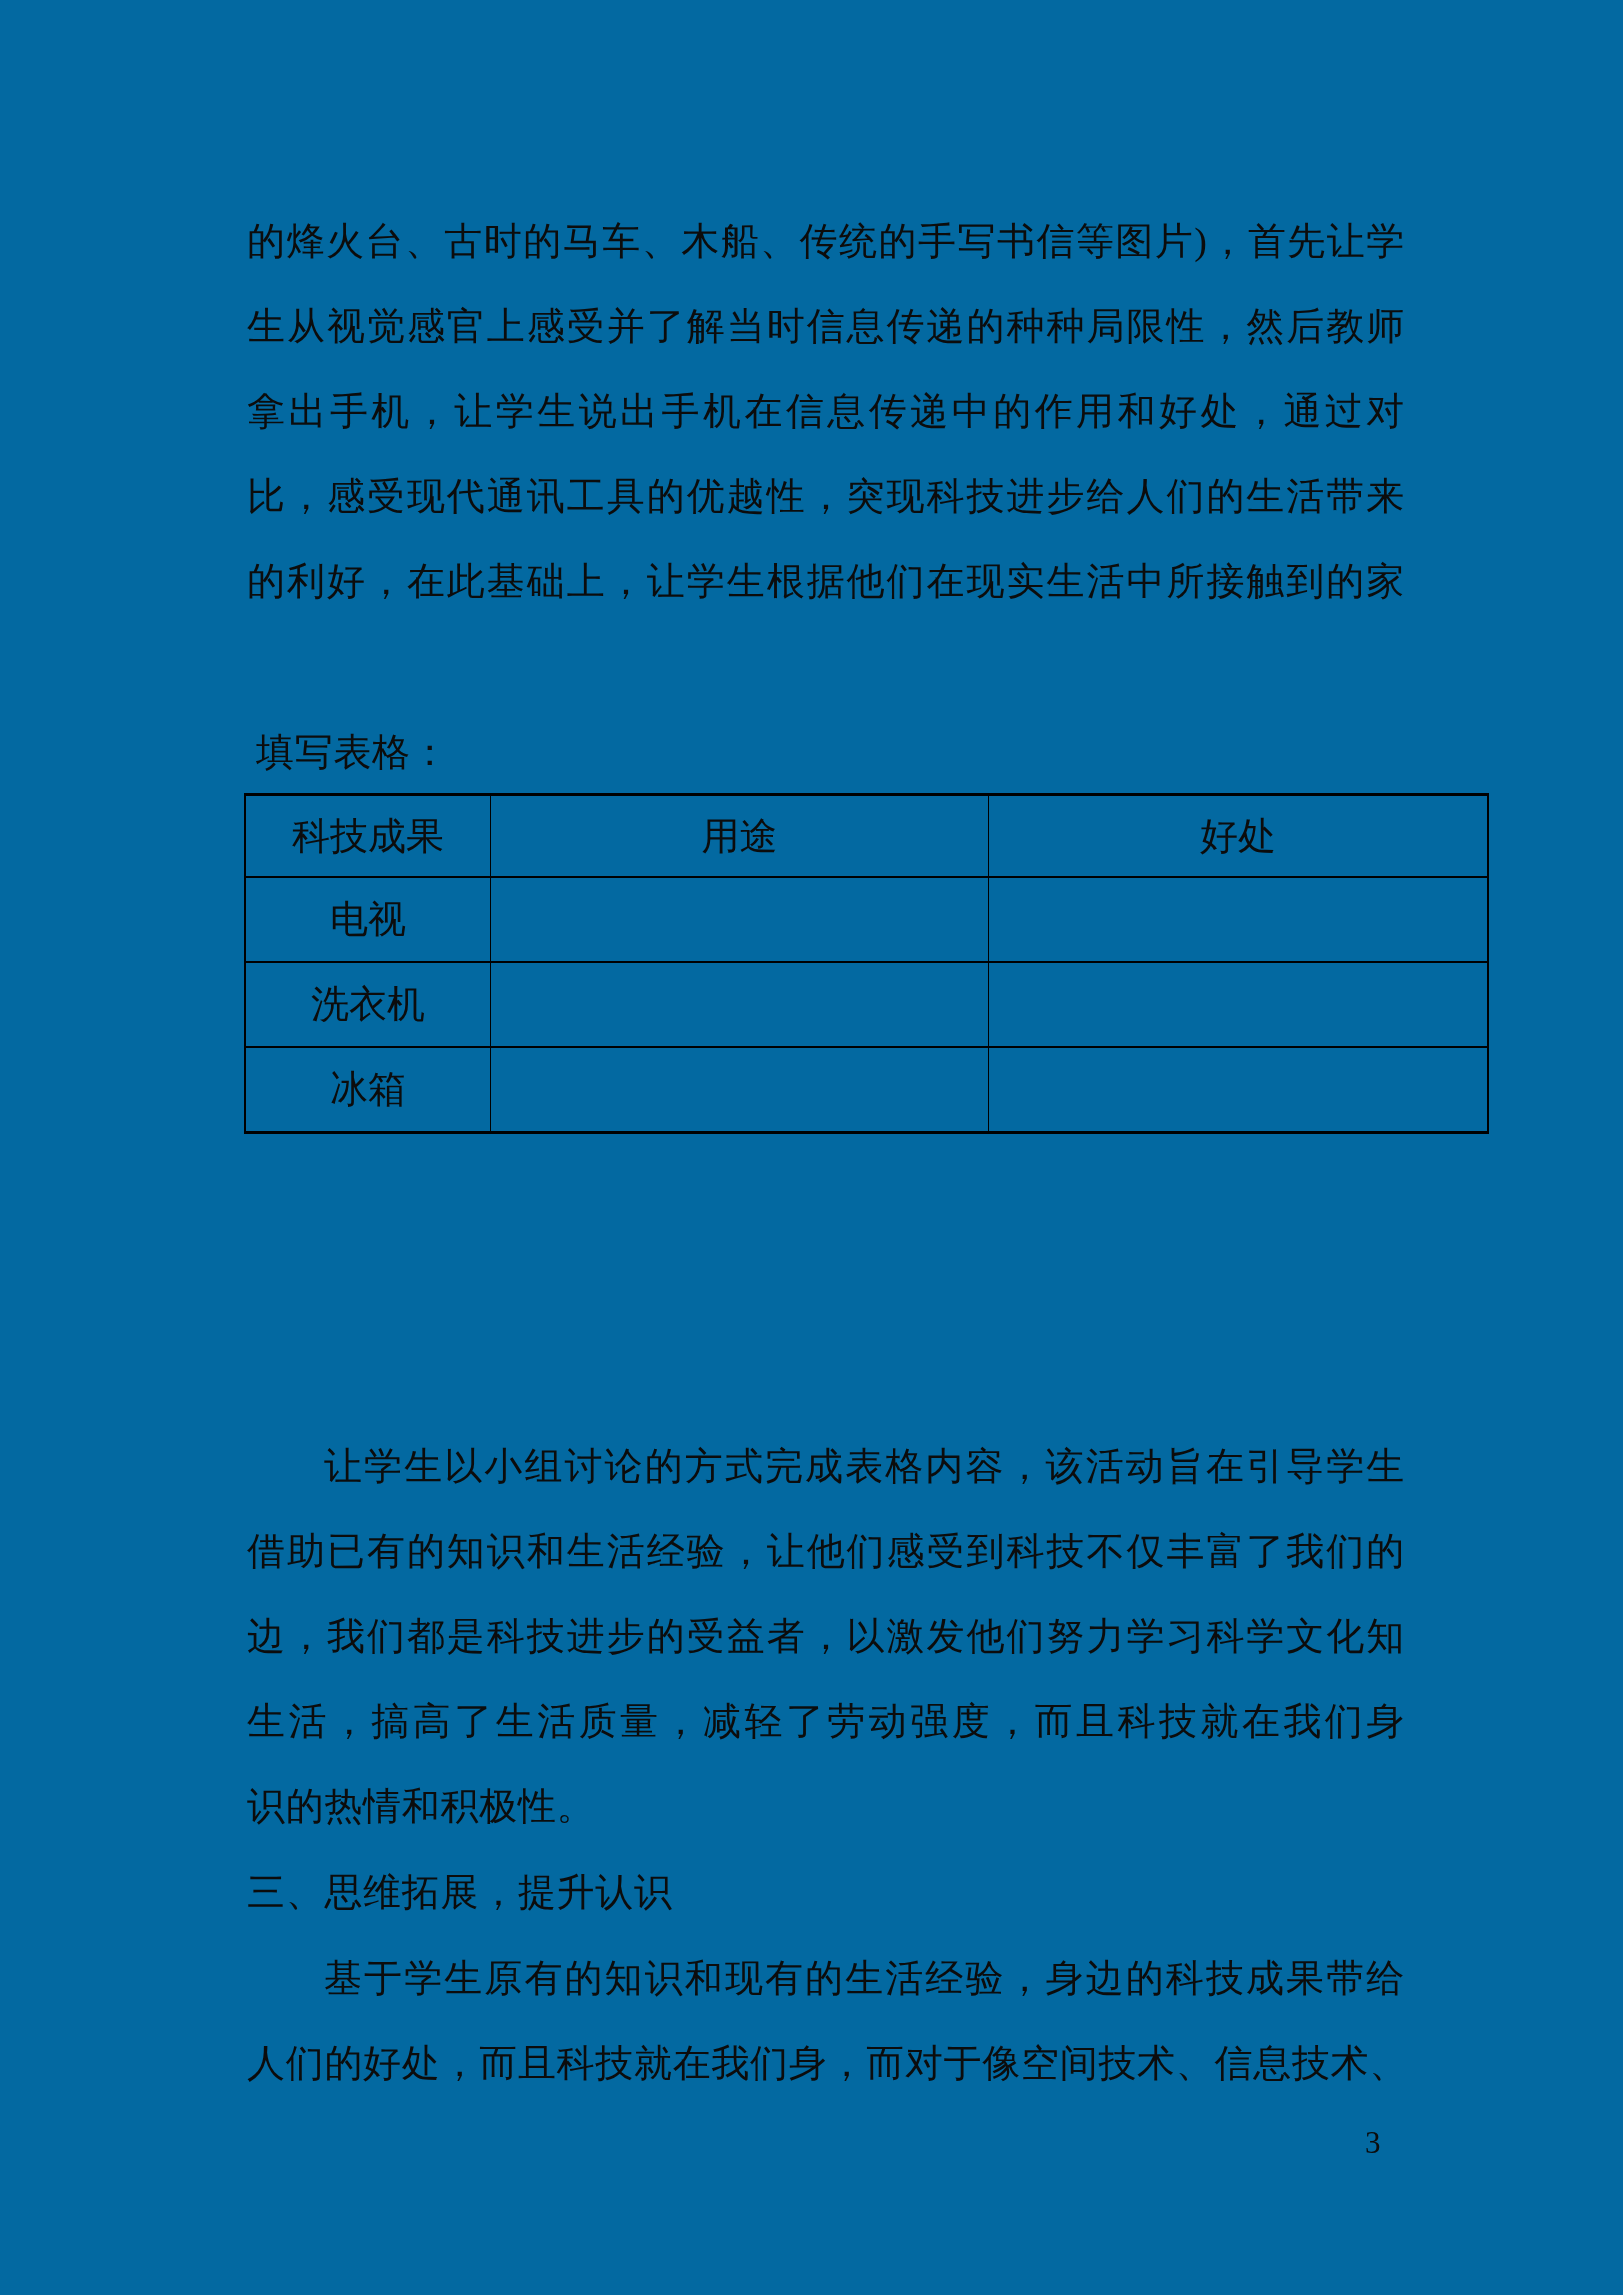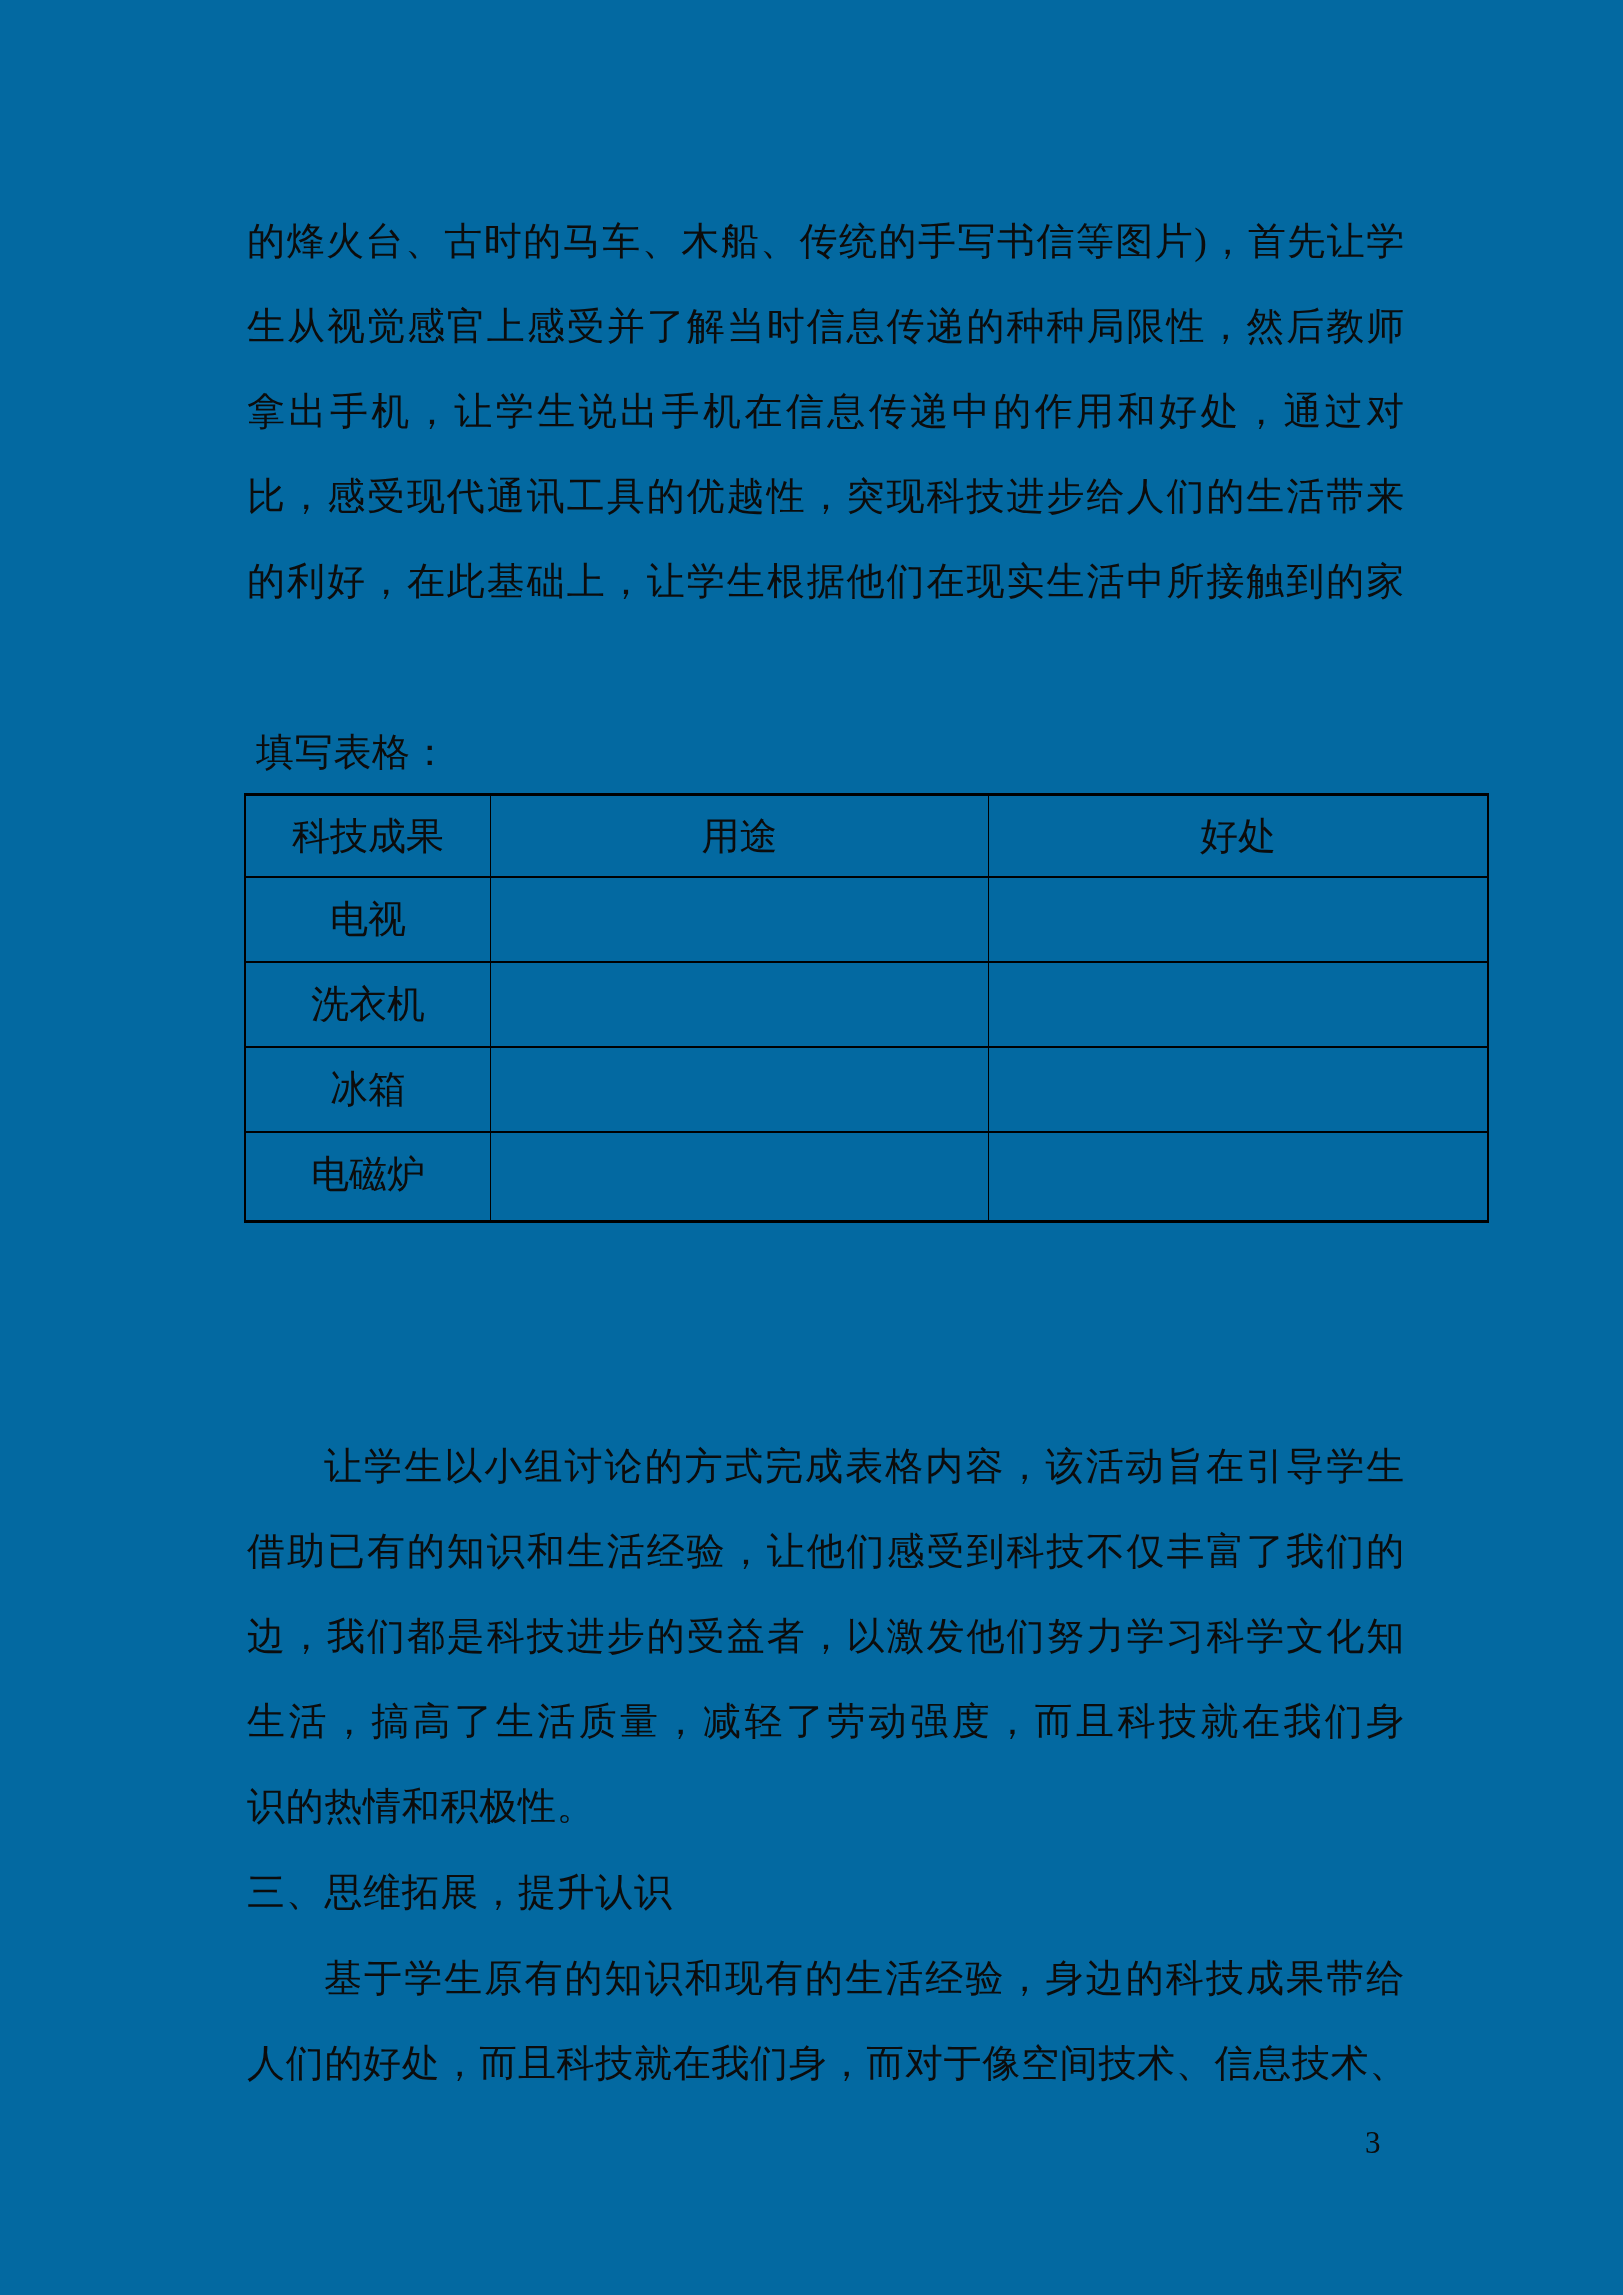--- a/index.html
+++ b/index.html
@@ -99,25 +99,20 @@
     <tr class="row-std">
       <td>洗衣机</td>
       <td></td>
       <td></td>
     </tr>
     <tr class="row-std">
       <td>冰箱</td>
       <td></td>
       <td></td>
     </tr>
-    <tr class="row-last">
-      <td>电磁炉</td>
-      <td></td>
-      <td></td>
-    </tr>
   </tbody>
     </table>
 
   <div class="textblock" style="top: 1424px;">
     <div class="tline indent">让学生以小组讨论的方式完成表格内容，该活动旨在引导学生</div>
     <div class="tline">借助已有的知识和生活经验，让他们感受到科技不仅丰富了我们的</div>
     <div class="tline">边，我们都是科技进步的受益者，以激发他们努力学习科学文化知</div>
     <div class="tline">生活，搞高了生活质量，减轻了劳动强度，而且科技就在我们身</div>
     <div class="tline lastline">识的热情和积极性。</div>
   </div>

